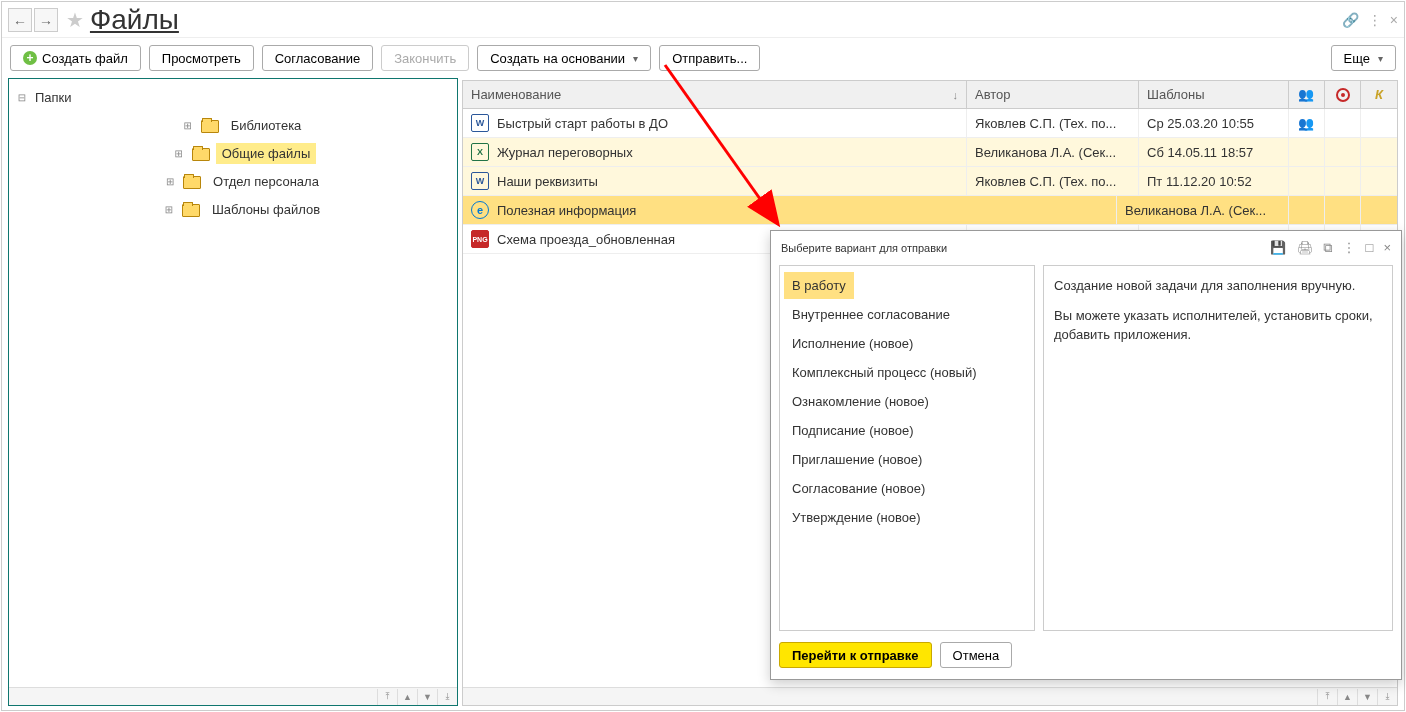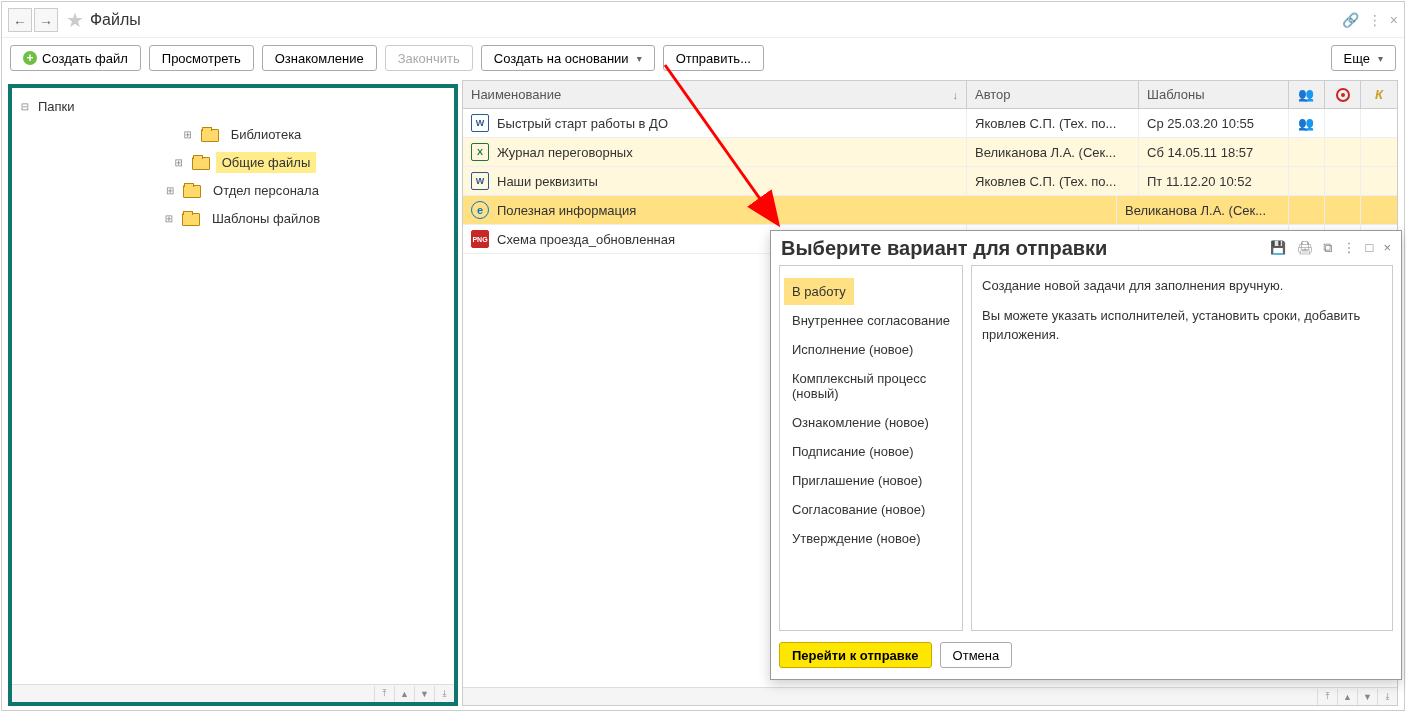--- a/index.html
+++ b/index.html
@@ -1,31 +1,31 @@
 <!DOCTYPE html>
 <html><head>
 <meta charset="utf-8">
 <style>
 * { box-sizing: border-box; margin: 0; padding: 0; }
 body { font-family: Arial, sans-serif; font-size: 13px; color: #333; background: #fff; position: relative; width: 1406px; height: 712px; overflow: hidden; }
 .window { border: 1px solid #ccc; width: 1404px; height: 710px; margin: 1px; display: flex; flex-direction: column; position: relative; }
 .titlebar { display: flex; align-items: center; height: 36px; padding: 0 6px; border-bottom: 1px solid #eee; }
 .nav-btn { width: 24px; height: 24px; border: 1px solid #ccc; background: #f7f7f7; display: flex; align-items: center; justify-content: center; margin-right: 2px; cursor: pointer; font-size: 14px; color: #666; }
 .star { color: #ccc; font-size: 20px; margin: 0 6px; }
-.title { font-size: 16px; font-weight: normal; }
+.title { font-size: 28px; font-weight: normal; text-decoration: underline; }
 .titlebar-right { margin-left: auto; display: flex; gap: 8px; color: #aaa; }
 .titlebar-right span { cursor: pointer; font-size: 14px; }
 .toolbar { display: flex; align-items: center; height: 40px; padding: 0 8px; gap: 8px; }
 .btn { height: 26px; padding: 0 12px; border: 1px solid #aaa; background: #fff; border-radius: 3px; font-size: 13px; cursor: pointer; display: inline-flex; align-items: center; gap: 5px; }
 .btn.disabled { color: #aaa; border-color: #ccc; cursor: default; }
 .btn.dropdown::after { content: "▾"; font-size: 10px; margin-left: 3px; color: #666; }
 .btn.more { margin-left: auto; }
 .plus-icon { width: 14px; height: 14px; border-radius: 50%; background: #6fbf44; color: #fff; display: inline-flex; align-items: center; justify-content: center; font-size: 12px; font-weight: bold; line-height: 1; }
 .content { display: flex; flex: 1; overflow: hidden; }
-.sidebar { width: 450px; border: 4px solid #0f766e; margin: 6px 4px 4px 6px; display: flex; flex-direction: column; }
+.sidebar { width: 450px; border: 1px solid #0f766e; margin: 0 4px 4px 6px; display: flex; flex-direction: column; }
 .sidebar-body { flex: 1; padding: 4px 0; overflow: auto; }
 .tree-row { display: flex; align-items: center; height: 28px; padding-left: 6px; cursor: pointer; }
 .tree-row.child { padding-left: 22px; justify-content: center; }
 .tree-toggle { width: 14px; font-size: 10px; color: #888; text-align: center; }
 .tree-toggle.plus::before { content: "⊞"; }
 .tree-toggle.minus::before { content: "⊟"; }
 .folder-icon { width: 18px; height: 14px; display: inline-block; margin: 0 6px; position: relative; }
 .folder-icon::before { content: ""; position: absolute; width: 16px; height: 11px; top: 2px; border: 1px solid #b8860b; background: #ffd969; border-radius: 1px; }
 .folder-icon::after { content: ""; position: absolute; width: 8px; height: 3px; top: 0; left: 1px; background: #ffd969; border: 1px solid #b8860b; border-bottom: none; border-radius: 1px 1px 0 0; }
 .tree-label { padding: 3px 6px; }
@@ -55,25 +55,25 @@
 .file-icon.edge { color: #0078d4; border-color: #0078d4; border-radius: 50%; font-size: 11px; }
 .file-icon.png { color: #fff; background: #c62828; border-color: #c62828; font-size: 7px; }
 .people-icon { font-size: 13px; }
 .seal-icon { width: 14px; height: 14px; border: 2px solid #c62828; border-radius: 50%; position: relative; }
 .seal-icon::after { content: ""; position: absolute; width: 4px; height: 4px; background: #c62828; border-radius: 50%; top: 3px; left: 3px; }
 .k-icon { font-weight: bold; font-style: italic; color: #c9a227; }
 .scroll-strip { height: 18px; background: #f5f5f5; border-top: 1px solid #ddd; display: flex; justify-content: flex-end; align-items: center; }
 .scroll-btn { width: 20px; height: 16px; border-left: 1px solid #ddd; display: flex; align-items: center; justify-content: center; font-size: 9px; color: #888; cursor: pointer; }
 .dialog { position: absolute; left: 770px; top: 230px; width: 632px; height: 450px; background: #fff; border: 1px solid #999; box-shadow: 0 4px 12px rgba(0,0,0,0.2); display: flex; flex-direction: column; z-index: 100; }
 .dialog-titlebar { display: flex; align-items: center; height: 34px; padding: 0 10px; }
-.dialog-title { font-size: 20px; font-weight: bold; }
+.dialog-title { font-size: 11px; font-weight: normal; }
 .dialog-icons { margin-left: auto; display: flex; gap: 10px; color: #888; font-size: 13px; }
 .dialog-icons span { cursor: pointer; }
 .dialog-body { flex: 1; display: flex; gap: 8px; padding: 0 8px 8px 8px; overflow: hidden; }
-.options-panel { width: 184px; border: 1px solid #ccc; padding: 12px 4px; overflow: auto; }
+.options-panel { width: 256px; border: 1px solid #ccc; padding: 6px 4px; overflow: auto; }
 .option { padding: 6px 8px; cursor: pointer; margin-bottom: 2px; font-size: 13px; }
 .option.selected { background: #ffe082; display: inline-block; }
 .desc-panel { flex: 1; border: 1px solid #ccc; padding: 10px; font-size: 13px; line-height: 1.5; }
 .desc-panel p { margin-bottom: 10px; }
 .dialog-footer { height: 40px; display: flex; align-items: center; gap: 8px; padding: 0 8px 8px 8px; }
 .btn.primary { background: #ffe600; font-weight: bold; border-color: #c9a800; }
 .arrow-overlay { position: absolute; left: 660px; top: 60px; width: 130px; height: 170px; pointer-events: none; z-index: 50; }
 </style>
 </head>
 <body>
@@ -90,21 +90,21 @@
       <span>×</span>
     </div>
   </div>
 
   <div class="toolbar">
     <button class="btn">
         <span class="plus-icon">+</span>
         <span>Создать файл</span>
       </button>
     <button class="btn">Просмотреть</button>
-    <button class="btn">Ознакомление</button>
+    <button class="btn">Согласование</button>
     <button class="btn disabled">Закончить</button>
     <button class="btn dropdown">Создать на основании</button>
     <button class="btn">Отправить...</button>
     <button class="btn dropdown more">Еще</button>
   </div>
 
   <div class="content">
     <div class="sidebar">
       <div class="sidebar-body">
         <div class="tree-row">

